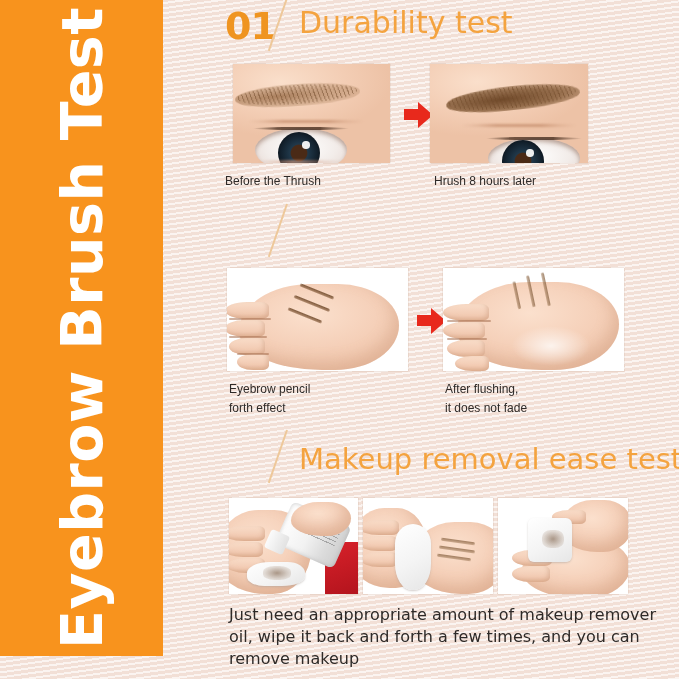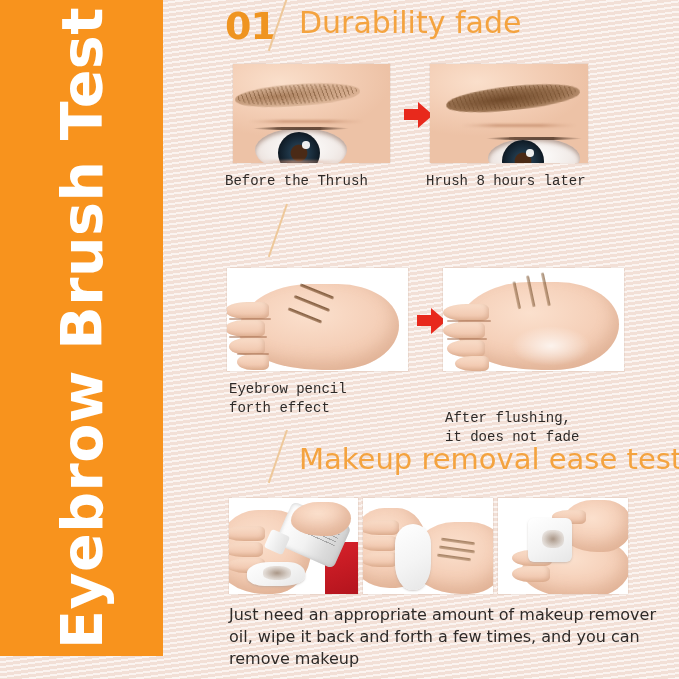--- a/index.html
+++ b/index.html
@@ -137,24 +137,24 @@
     width: 0;
     height: 0;
     border-top: 13px solid transparent;
     border-bottom: 13px solid transparent;
     border-left: 15px solid #e8291c;
   }
 
   
   .caption {
     position: absolute;
-    font-size: 14px;
+    font-size: 12px;
     color: #2e2a28;
     line-height: 19px;
-    font-family: Liberation Mono, monospace;
+    font-family: Liberation Sans, sans-serif;
     white-space: pre-line;
   }
   .desc {
     position: absolute;
     font-size: 16px;
     color: #2e2a28;
     line-height: 22px;
     font-family: "DejaVu Sans", sans-serif;
     white-space: pre-line;
   }
@@ -324,21 +324,21 @@
     <div id="side-title">Eyebrow Brush Test</div>
   </div>
 
   <div id="content">
 
     <div class="section" id="sec1">
 
       <div class="heading">
         <span class="num">01</span>
         <span class="slash"></span>
-        <span class="htitle">Durability fade</span>
+        <span class="htitle">Durability test</span>
       </div>
 
       <div class="photo-row">
 
         <div class="panel" style="left:70px; top:12px; width:157px; height:99px;">
           <div class="eye-photo">
             <div class="eye-skin"></div>
             <div class="brow light" style="left:2px;  top:20px; width:125px; height:22px; transform:rotate(-4deg);"></div>
             <div class="brow-hairs" style="left:4px;  top:21px; width:120px; height:19px; transform:rotate(-4deg);"></div>
             <div class="lid-crease" style="left:14px; top:56px; width:118px;"></div>
@@ -360,21 +360,21 @@
             <div class="brow dark" style="left:16px; top:22px; width:134px; height:24px; transform:rotate(-6deg);"></div>
             <div class="brow-hairs" style="left:18px; top:23px; width:128px; height:21px; transform:rotate(-6deg);"></div>
             <div class="lid-crease" style="left:30px; top:60px; width:118px;"></div>
             <div class="eye-ball" style="left:58px; top:74px; width:92px; height:40px;"></div>
             <div class="iris" style="left:72px; top:76px; width:42px; height:42px;"></div>
             <div class="lash-line" style="left:56px; top:73px; width:96px;"></div>
           </div>
         </div>
 
         <div class="caption" style="left:62px; top:120px; width:180px;">Before the Thrush</div>
-        <div class="caption" style="left:263px; top:120px; width:190px;">Hrush 8 hours later</div>
+        <div class="caption" style="left:271px; top:120px; width:190px;">Hrush 8 hours later</div>
       </div>
     </div>
 
     <div class="section" id="sec2">
 
       <div class="heading">
         <span class="slash"></span>
       </div>
 
       <div class="photo-row">
@@ -411,21 +411,21 @@
             <div class="finger-line" style="left:4px;  top:70px; width:40px;"></div>
             <div class="swatch faded" style="left:86px; top:20px; width:34px; height:2.5px; transform:rotate(78deg);"></div>
             <div class="swatch faded" style="left:72px; top:22px; width:32px; height:2.5px; transform:rotate(78deg);"></div>
             <div class="swatch faded" style="left:60px; top:26px; width:28px; height:2.5px; transform:rotate(78deg);"></div>
             <div class="wet-sheen" style="left:68px; top:58px; width:80px; height:40px;"></div>
           </div>
         </div>
 
         <div class="caption" style="left:66px; top:122px; width:180px;">Eyebrow pencil
 forth effect</div>
-        <div class="caption" style="left:282px; top:122px; width:190px;margin-top:29px;">After flushing,
+        <div class="caption" style="left:282px; top:122px; width:190px;">After flushing,
 it does not fade</div>
       </div>
     </div>
 
     <div class="section" id="sec3">
 
       <div class="heading">
         <span class="slash"></span>
         <span class="htitle">Makeup removal ease test</span>
       </div>

